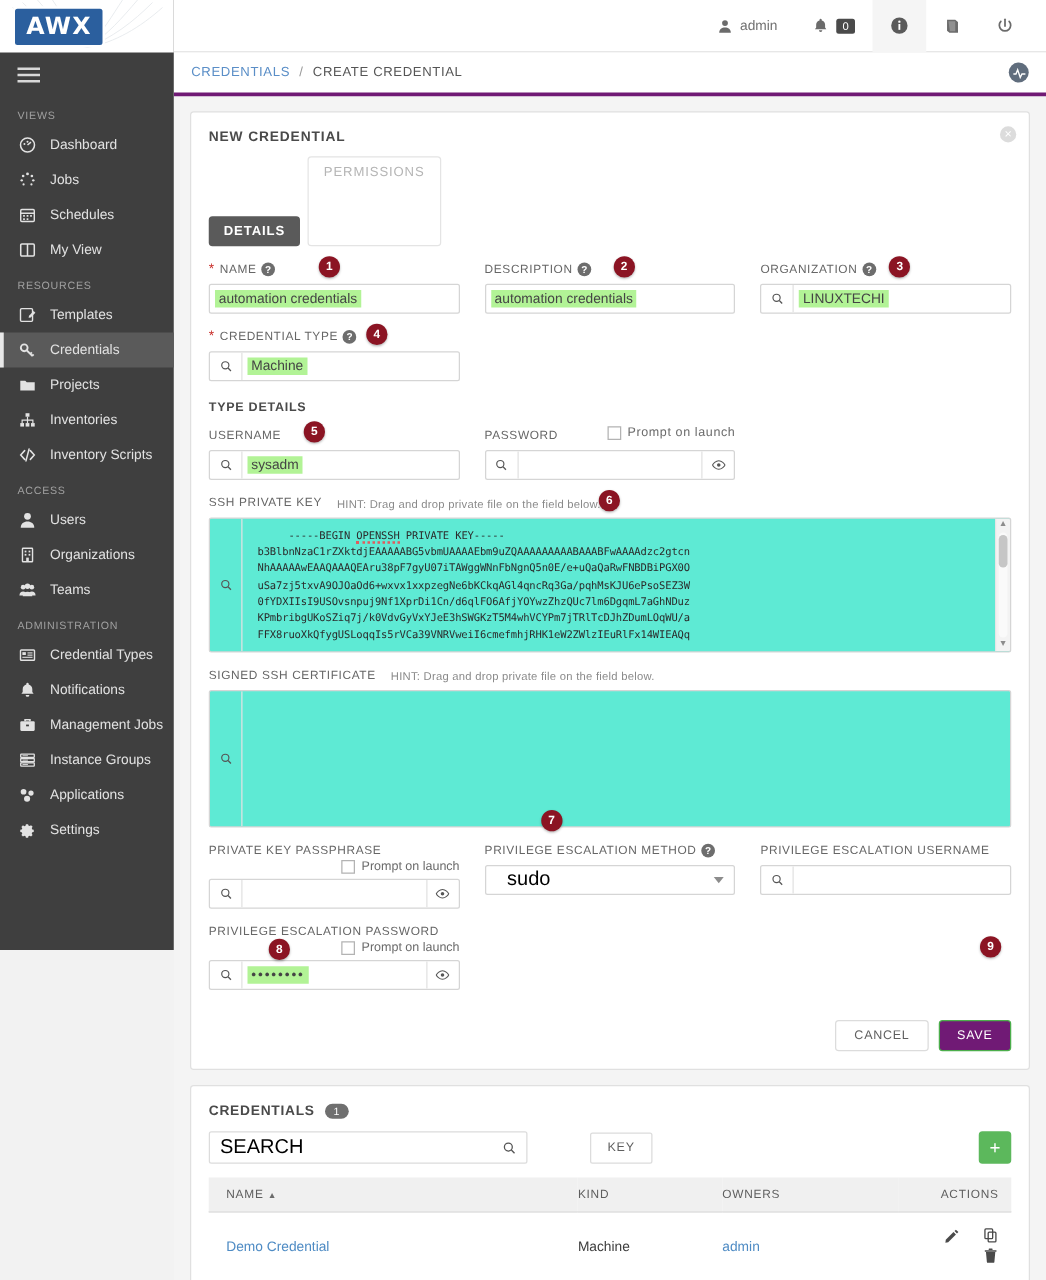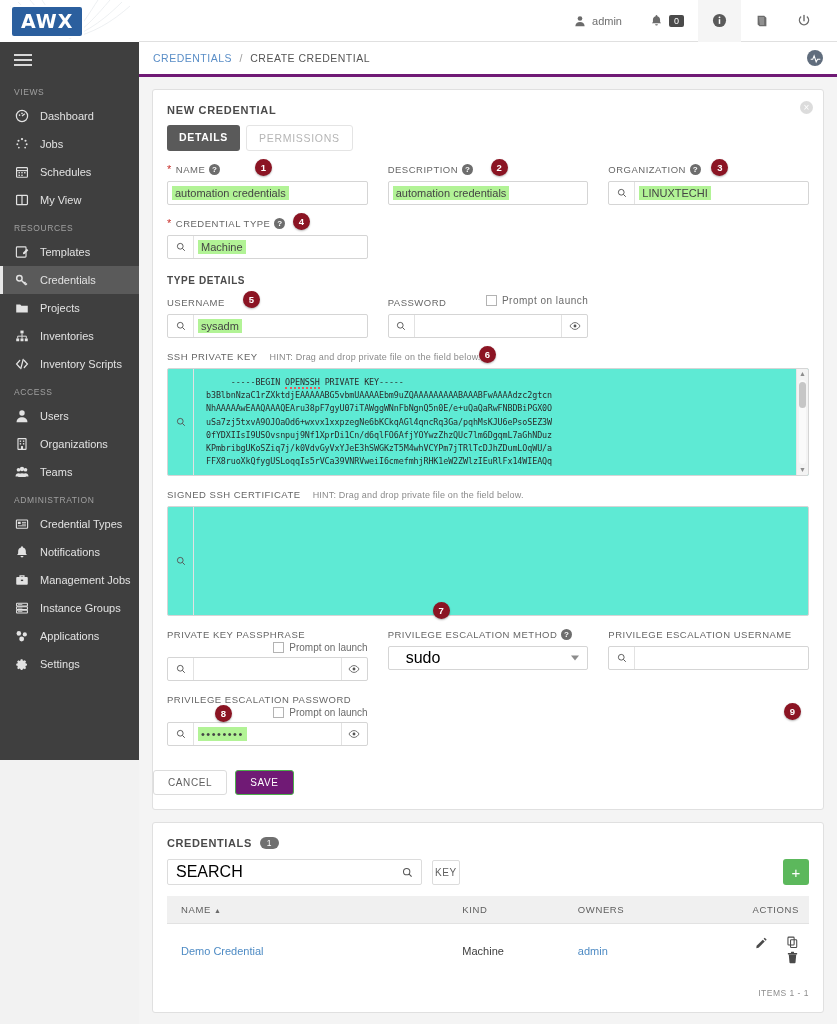--- a/index.html
+++ b/index.html
@@ -107,21 +107,21 @@
     background: #dcdcdc; color: #fff; font-size: 10px;
     display: flex; align-items: center; justify-content: center; cursor: pointer;
     line-height: 1;
   }
 
   .tabs { display: flex; gap: 6px; padding: 9px 0 0 14px; }
   .tab {
     font-size: 10.5px; letter-spacing: .7px; padding: 6px 12px;
     border-radius: 3px; cursor: pointer;
   }
-  .tab.sel { background: #5a5a5a; color: #fff; font-weight: bold; }
+  .tab.sel { background: #5a5a5a; color: #fff; font-weight: bold; margin-top: 48px; }
   .tab.unsel { background: #fff; color: #b5b5b5; border: 1px solid #e4e4e4; }
 
   .form { padding: 12px 14px 0 14px; }
   .row { display: flex; gap: 20px; }
   .col { flex: 1; min-width: 0; position: relative; margin-bottom: 12px; }
 
   .flabel {
     font-size: 9.5px; color: #666; letter-spacing: .5px;
     display: flex; align-items: center; gap: 4px; margin-bottom: 5px; height: 13px;
   }
@@ -187,21 +187,21 @@
     height: 24px; border: 1px solid #d5d5d5; border-radius: 2px; background: #fff;
     display: flex; align-items: center; padding-left: 0; position: relative; cursor: pointer;
   }
   .sel-box .caret {
     position: absolute; right: 8px; top: 50%; transform: translateY(-50%);
     width: 0; height: 0; border-left: 4px solid transparent; border-right: 4px solid transparent;
     border-top: 5px solid #8c8c8c;
   }
 
   .footer-btns {
-    display: flex; gap: 8px;
+    display: flex; justify-content: flex-end; gap: 8px;
     padding: 10px 14px 14px 0; margin-top: 2px;
   }
   .btn {
     font-size: 10px; letter-spacing: .6px; padding: 6px 14px;
     border-radius: 3px; cursor: pointer;
   }
   .btn.cancel { background: #fff; border: 1px solid #dcdcdc; color: #5f5f5f; }
   .btn.save { background: #701a75; border: 1px solid #4cae4c; color: #fff; }
 
   
@@ -220,21 +220,21 @@
     padding: 14px 0 0 14px;
   }
   .pill { background: #6f6f6f; color: #fff; font-size: 8.5px; border-radius: 8px; padding: 1px 7px; font-weight: normal; }
   .list-tools { display: flex; align-items: center; gap: 10px; padding: 10px 14px 0 14px; }
   .search-box {
     width: 255px; height: 26px; border: 1px solid #dcdcdc; border-radius: 2px;
     display: flex; align-items: center; justify-content: space-between; padding: 0 8px;
   }
   .key-btn {
     border: 1px solid #dcdcdc; border-radius: 2px; font-size: 10px;
-    padding: 6px 2px; color: #5f5f5f; letter-spacing: .6px; cursor: pointer; background: #fff;
+    padding: 6px 13px; color: #5f5f5f; letter-spacing: .6px; cursor: pointer; background: #fff; margin-left: 40px;
   }
   .add-btn {
     margin-left: auto; width: 26px; height: 26px; background: #5cb85c; border-radius: 3px;
     color: #fff; display: flex; align-items: center; justify-content: center;
     font-size: 15px; cursor: pointer; line-height: 1;
   }
   table.lt { width: 100%; border-collapse: collapse; margin-top: 11px; }
   table.lt th {
     background: #f0f0f0; text-align: left; font-size: 9.5px; color: #5e5e5e;
     font-weight: normal; letter-spacing: .6px; padding: 8px 0 8px 0; border-bottom: 1px solid #e2e2e2;

